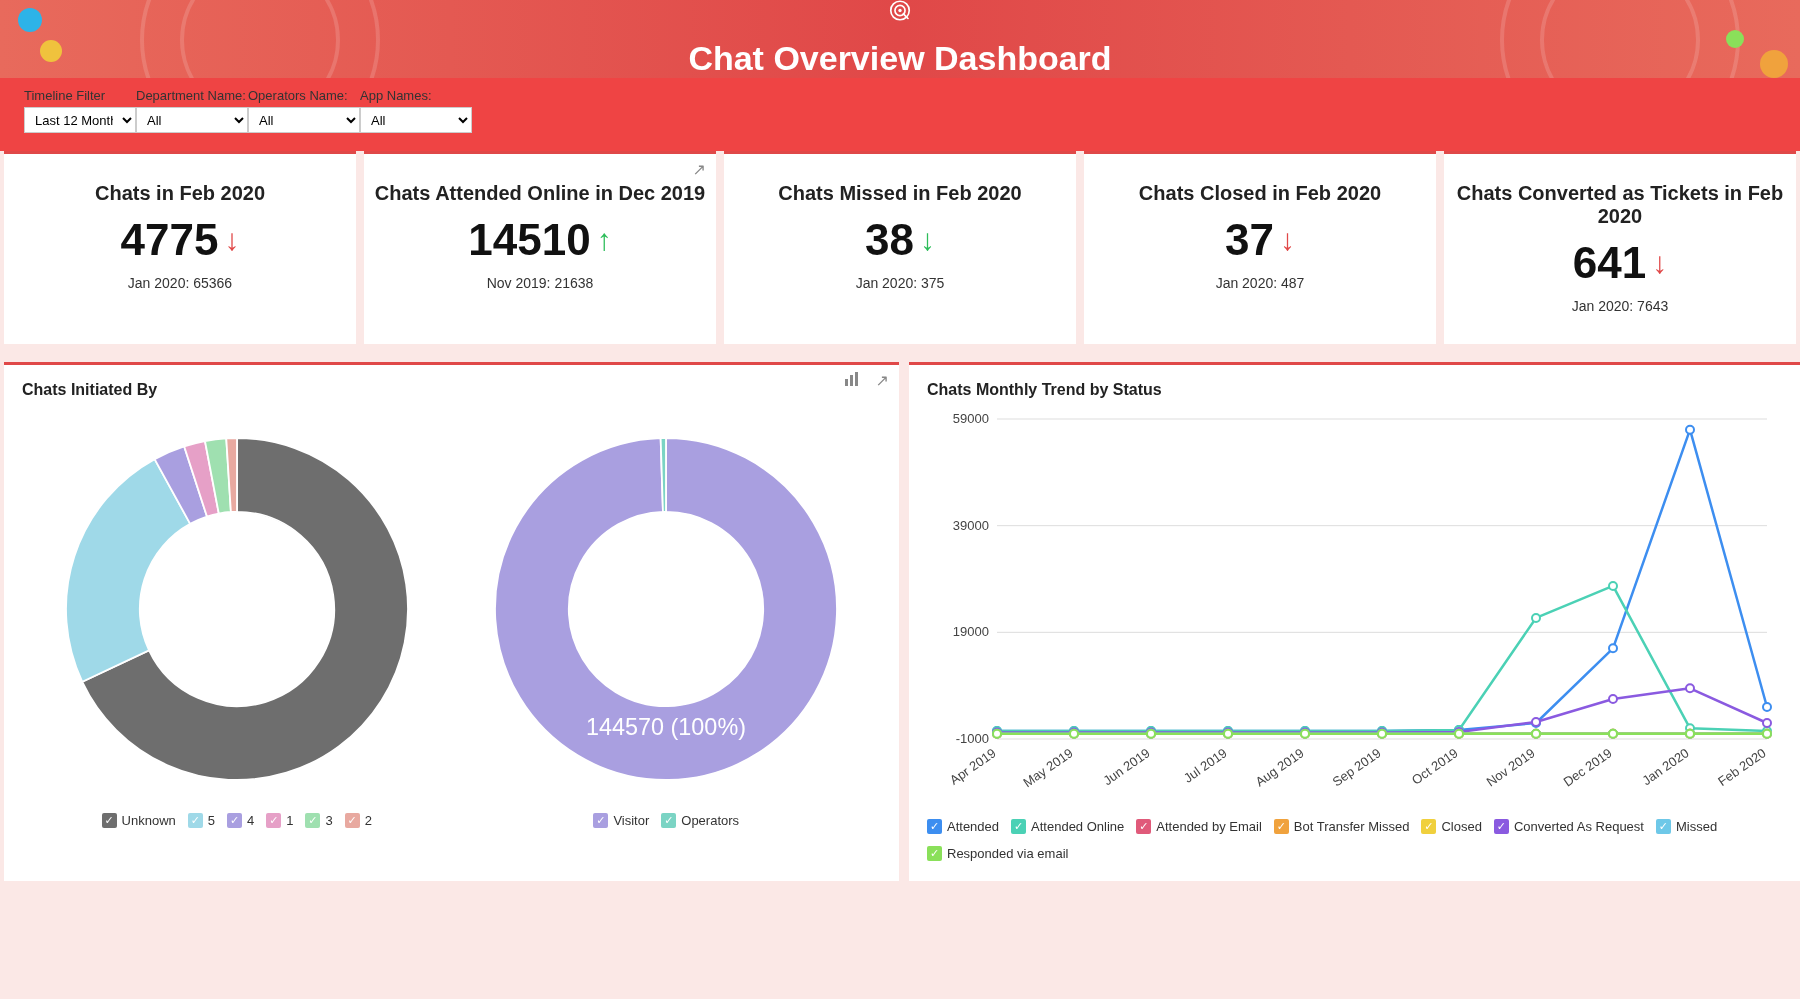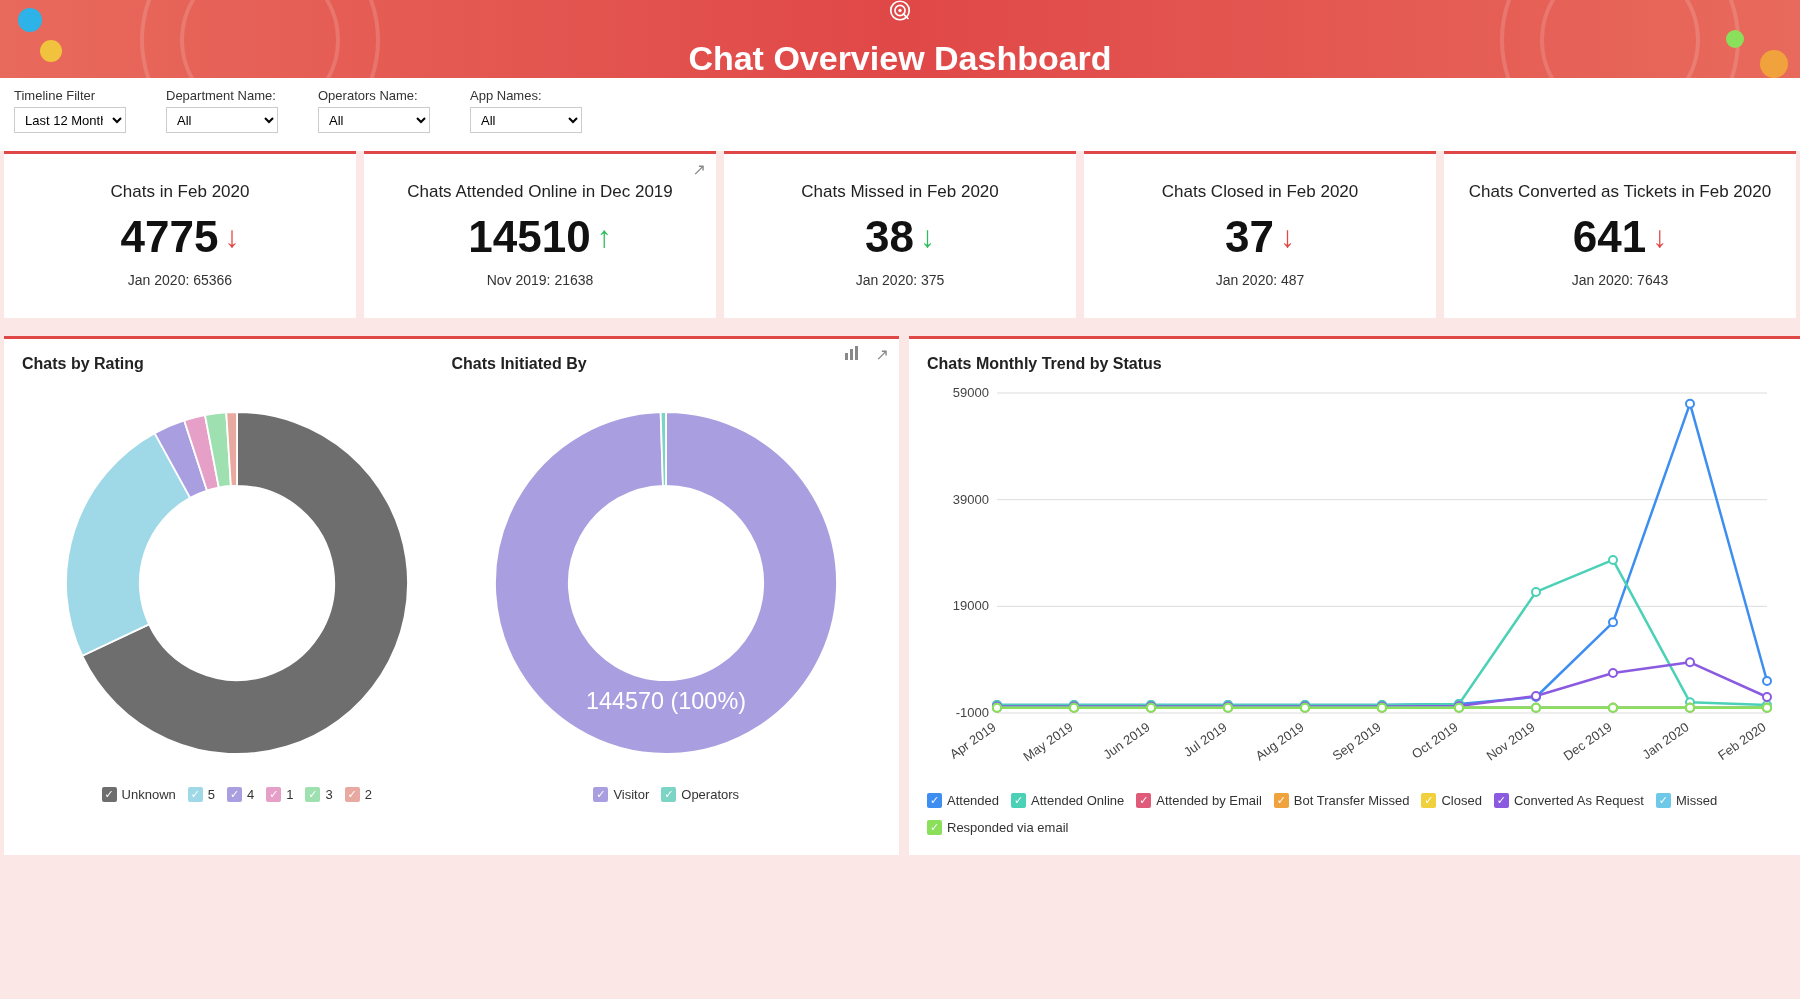--- a/index.html
+++ b/index.html
@@ -5,27 +5,27 @@
 * { box-sizing: border-box; margin: 0; padding: 0; }
 body { font-family: -apple-system, BlinkMacSystemFont, "Segoe UI", Arial, sans-serif; background: #fbe8e6; width: 1800px; }
 .header { background: linear-gradient(90deg, #e86a5c 0%, #e04848 50%, #e86a5c 100%); height: 78px; display: flex; align-items: center; justify-content: center; gap: 18px; position: relative; overflow: hidden; flex-direction: column; }
 .header-circles { position:absolute; border:4px solid rgba(255,255,255,0.15); border-radius:50%; }
 .header-circles.c1 { width:240px; height:240px; left:140px; top:-80px; }
 .header-circles.c2 { width:160px; height:160px; left:180px; top:-40px; }
 .header-circles.c3 { width:240px; height:240px; right:60px; top:-80px; }
 .header-circles.c4 { width:160px; height:160px; right:100px; top:-40px; }
 .header-title { color: #fff; font-size: 34px; font-weight: 600; }
 .header-logo { width:46px; height:46px; }
-.filter-bar { background:#ffffff; padding: 10px 14px 18px; display:flex; gap:40px; }
+.filter-bar { background:#ef4444; padding: 10px 24px 18px; display:flex; }
 .filter-group { display:flex; flex-direction:column; gap:4px; }
 .filter-label { font-size:13px; color:#333; }
 .filter-select { width:112px; height:26px; background:#fff; border:1px solid #ccc; font-size:13px; padding:2px 6px; }
 .kpi-row { display:flex; gap:8px; padding:0 4px; }
 .kpi-card { flex:1; background:#fff; border-top:3px solid #e04848; padding:28px 10px 30px; text-align:center; position:relative; }
-.kpi-title { font-size:17px; font-weight:400; color:#222; margin-bottom:10px; }
+.kpi-title { font-size:20px; font-weight:700; color:#222; margin-bottom:10px; }
 .kpi-value-row { display:flex; align-items:center; justify-content:center; gap:6px; }
 .kpi-value { font-size:44px; font-weight:800; color:#111; }
 .kpi-arrow { font-size:30px; font-weight:400; }
 .kpi-arrow.down { color:#e04848; }
 .kpi-arrow.up { color:#2dbd5a; }
 .kpi-compare { font-size:14px; color:#333; margin-top:10px; }
 .expand-icon { position:absolute; top:6px; right:10px; color:#888; font-size:16px; cursor:pointer; }
 .chart-icons { position:absolute; top:6px; right:10px; display:flex; gap:14px; color:#888; }
 .charts-row { display:flex; gap:10px; padding:18px 4px 0; }
 .chart-card { background:#fff; border-top:3px solid #e04848; padding:16px 18px 20px; position:relative; }
@@ -136,21 +136,20 @@
       <span>
         <svg width="18" height="16" viewBox="0 0 18 16">
             <rect x="1" y="8" width="3" height="7" fill="#888"></rect>
             <rect x="6" y="4" width="3" height="11" fill="#888"></rect>
             <rect x="11" y="1" width="3" height="14" fill="#888"></rect>
           </svg>
       </span>
       <span>↗</span>
     </div>
     <div class="chart-titles-row">
-      <div style="flex:1" class="chart-title">Chats by Rating</div>
       <div style="flex:1" class="chart-title">Chats Initiated By</div>
     </div>
     <div class="donuts-row">
       <div class="donut-holder">
         <svg width="360" height="360" viewBox="0 0 200 200" id="donut1svg">
             <path d="M100,5 A95,95 0 1 1 14.041430015728139,140.4490326986819 L51.139339166834944,122.99208174451391 A54,54 0 1 0 100,46 Z" fill="#6e6e6e" stroke="#fff" stroke-width="1"></path>
             <path d="M14.041430015728139,140.4490326986819 A95,95 0 0 1 54.23340096033697,16.750865395833003 L73.98530159850733,52.67943927763139 A54,54 0 0 0 51.139339166834944,122.99208174451391 Z" fill="#9fd9e8" stroke="#fff" stroke-width="1"></path>
             <path d="M54.23340096033697,16.750865395833003 A95,95 0 0 1 70.64338553437997,9.649630951960418 L83.31308230375284,48.64294812006171 A54,54 0 0 0 73.98530159850733,52.67943927763139 Z" fill="#a99fe0" stroke="#fff" stroke-width="1"></path>
             <path d="M70.64338553437997,9.649630951960418 A95,95 0 0 1 82.19877511435608,6.682711180774589 L89.88140901237082,46.956488460650824 A54,54 0 0 0 83.31308230375284,48.64294812006171 Z" fill="#e6a0c7" stroke="#fff" stroke-width="1"></path>
             <path d="M82.19877511435608,6.682711180774589 A95,95 0 0 1 94.03490064471517,5.187460799314195 L96.60931194541703,46.10655666487334 A54,54 0 0 0 89.88140901237082,46.956488460650824 Z" fill="#9fe0b0" stroke="#fff" stroke-width="1"></path>

